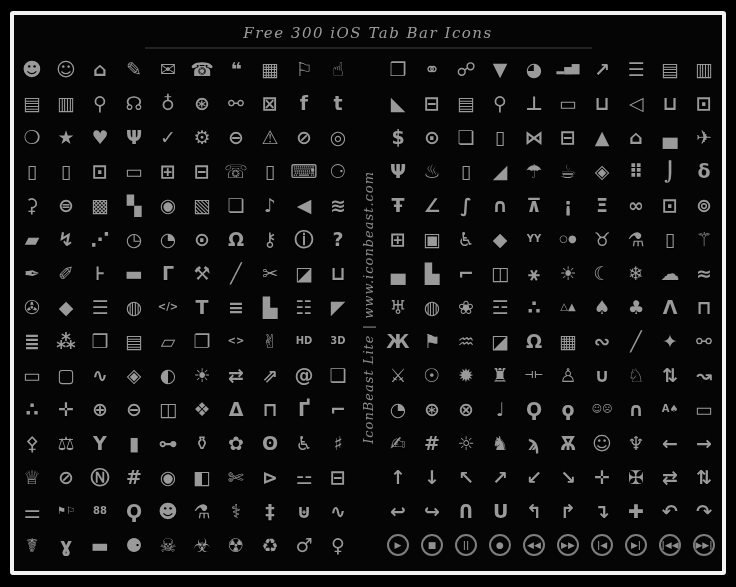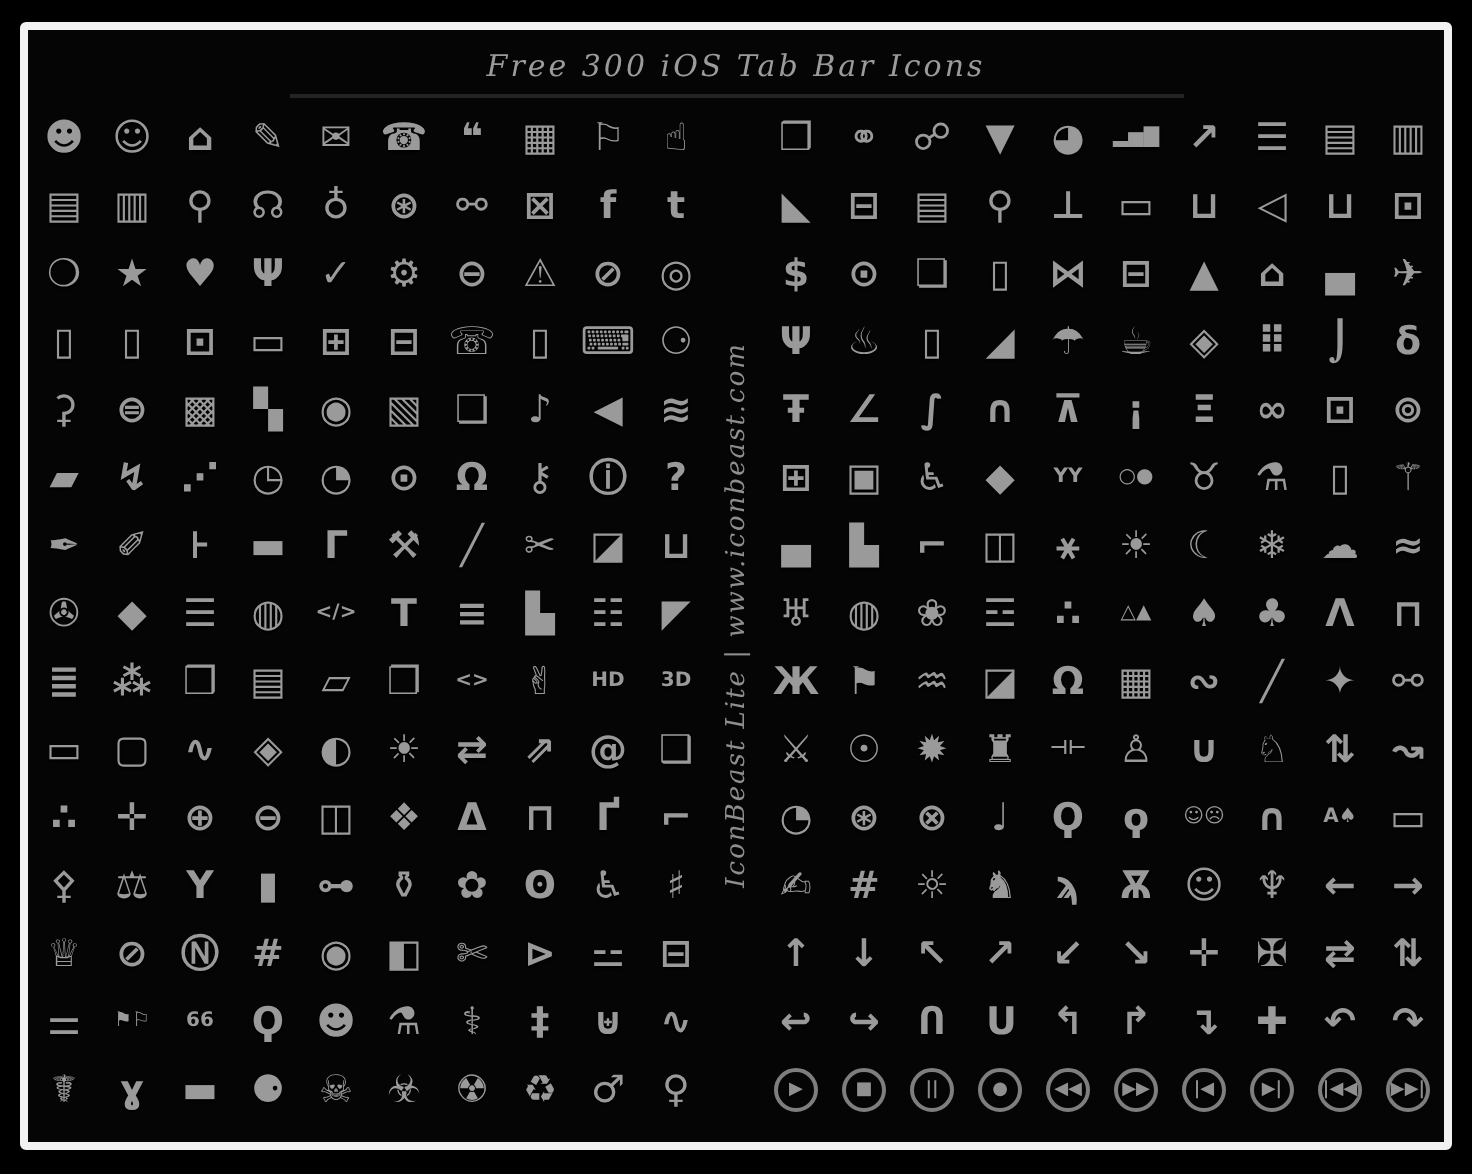--- a/index.html
+++ b/index.html
@@ -173,21 +173,21 @@
         <div class="cell">Ⓝ</div>
         <div class="cell">#</div>
         <div class="cell">◉</div>
         <div class="cell">◧</div>
         <div class="cell">✄</div>
         <div class="cell">⊳</div>
         <div class="cell">⚍</div>
         <div class="cell">⊟</div>
         <div class="cell">⚌</div>
         <div class="cell multi">⚑⚐</div>
-        <div class="cell multi">66</div>
+        <div class="cell multi">88</div>
         <div class="cell">Ϙ</div>
         <div class="cell">☻</div>
         <div class="cell">⚗</div>
         <div class="cell">⚕</div>
         <div class="cell">‡</div>
         <div class="cell">⊎</div>
         <div class="cell">∿</div>
         <div class="cell">☤</div>
         <div class="cell">ɣ</div>
         <div class="cell">▬</div>

